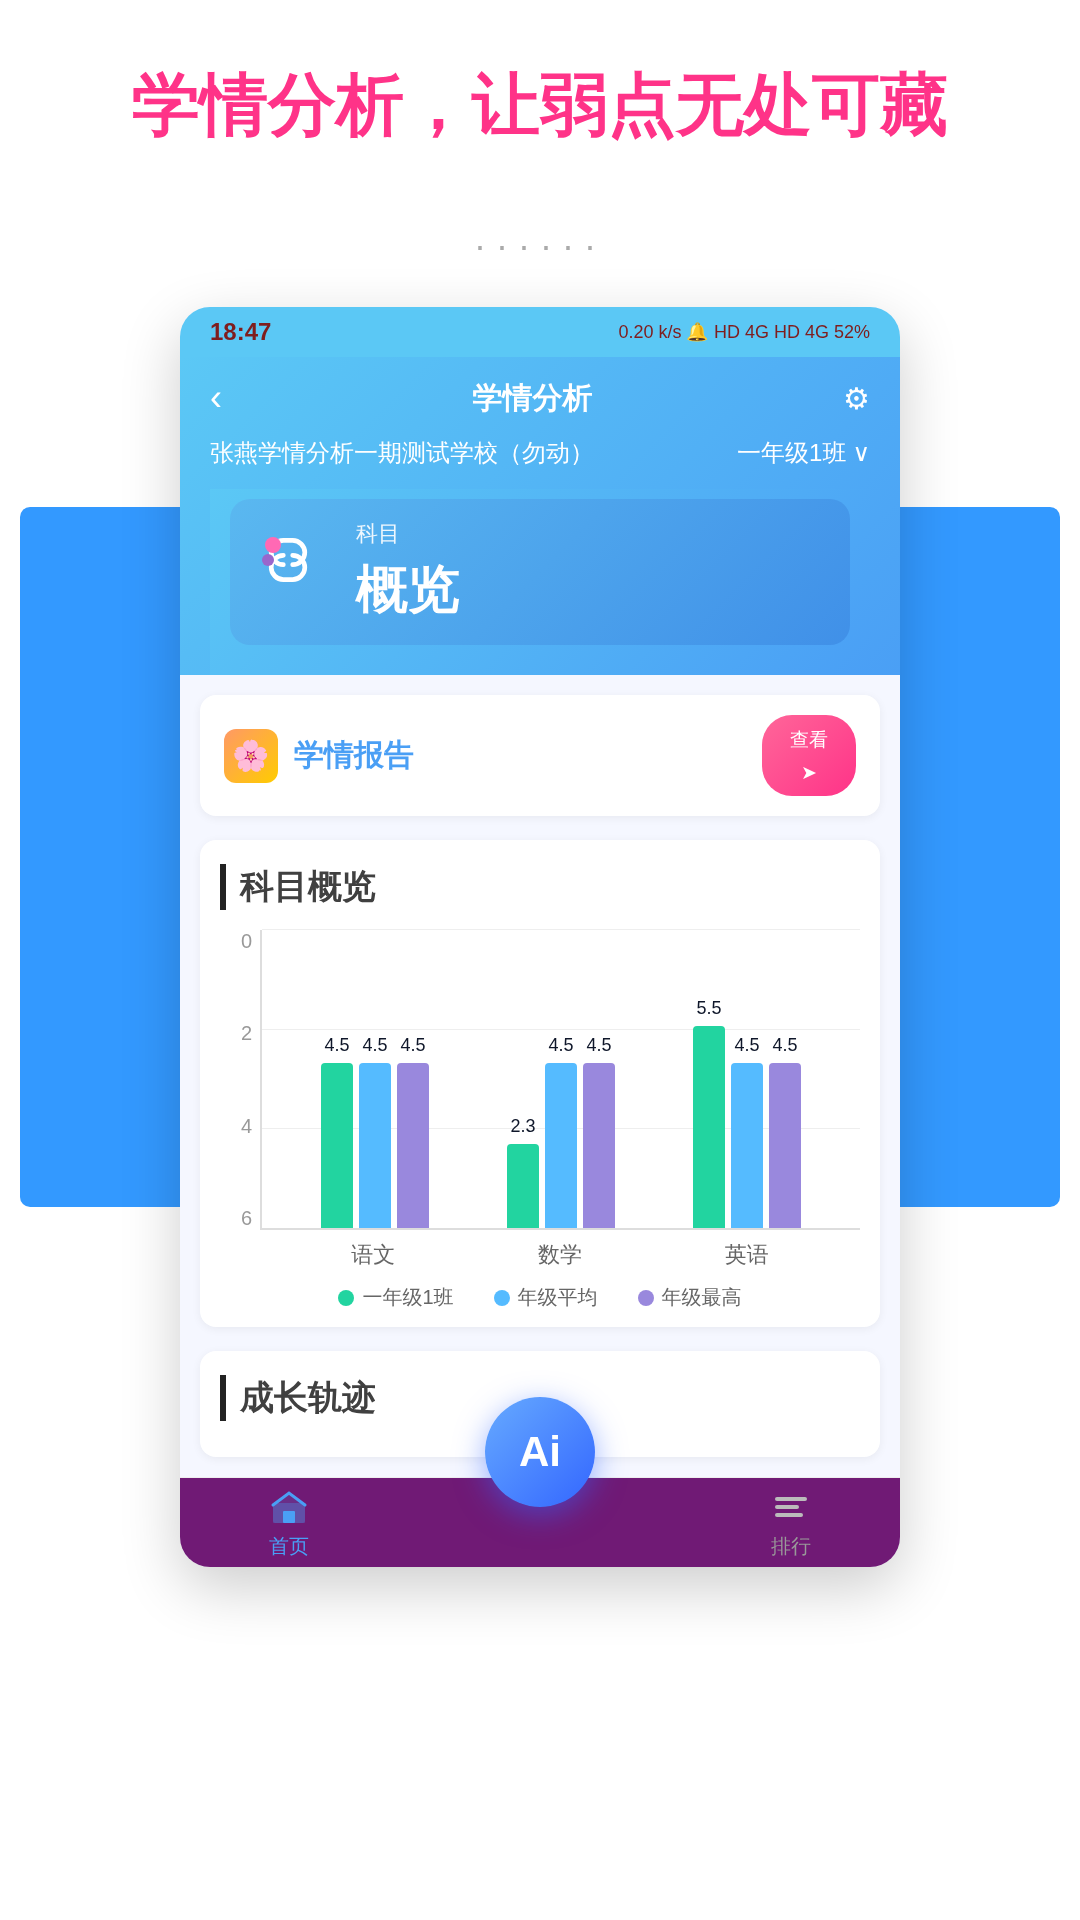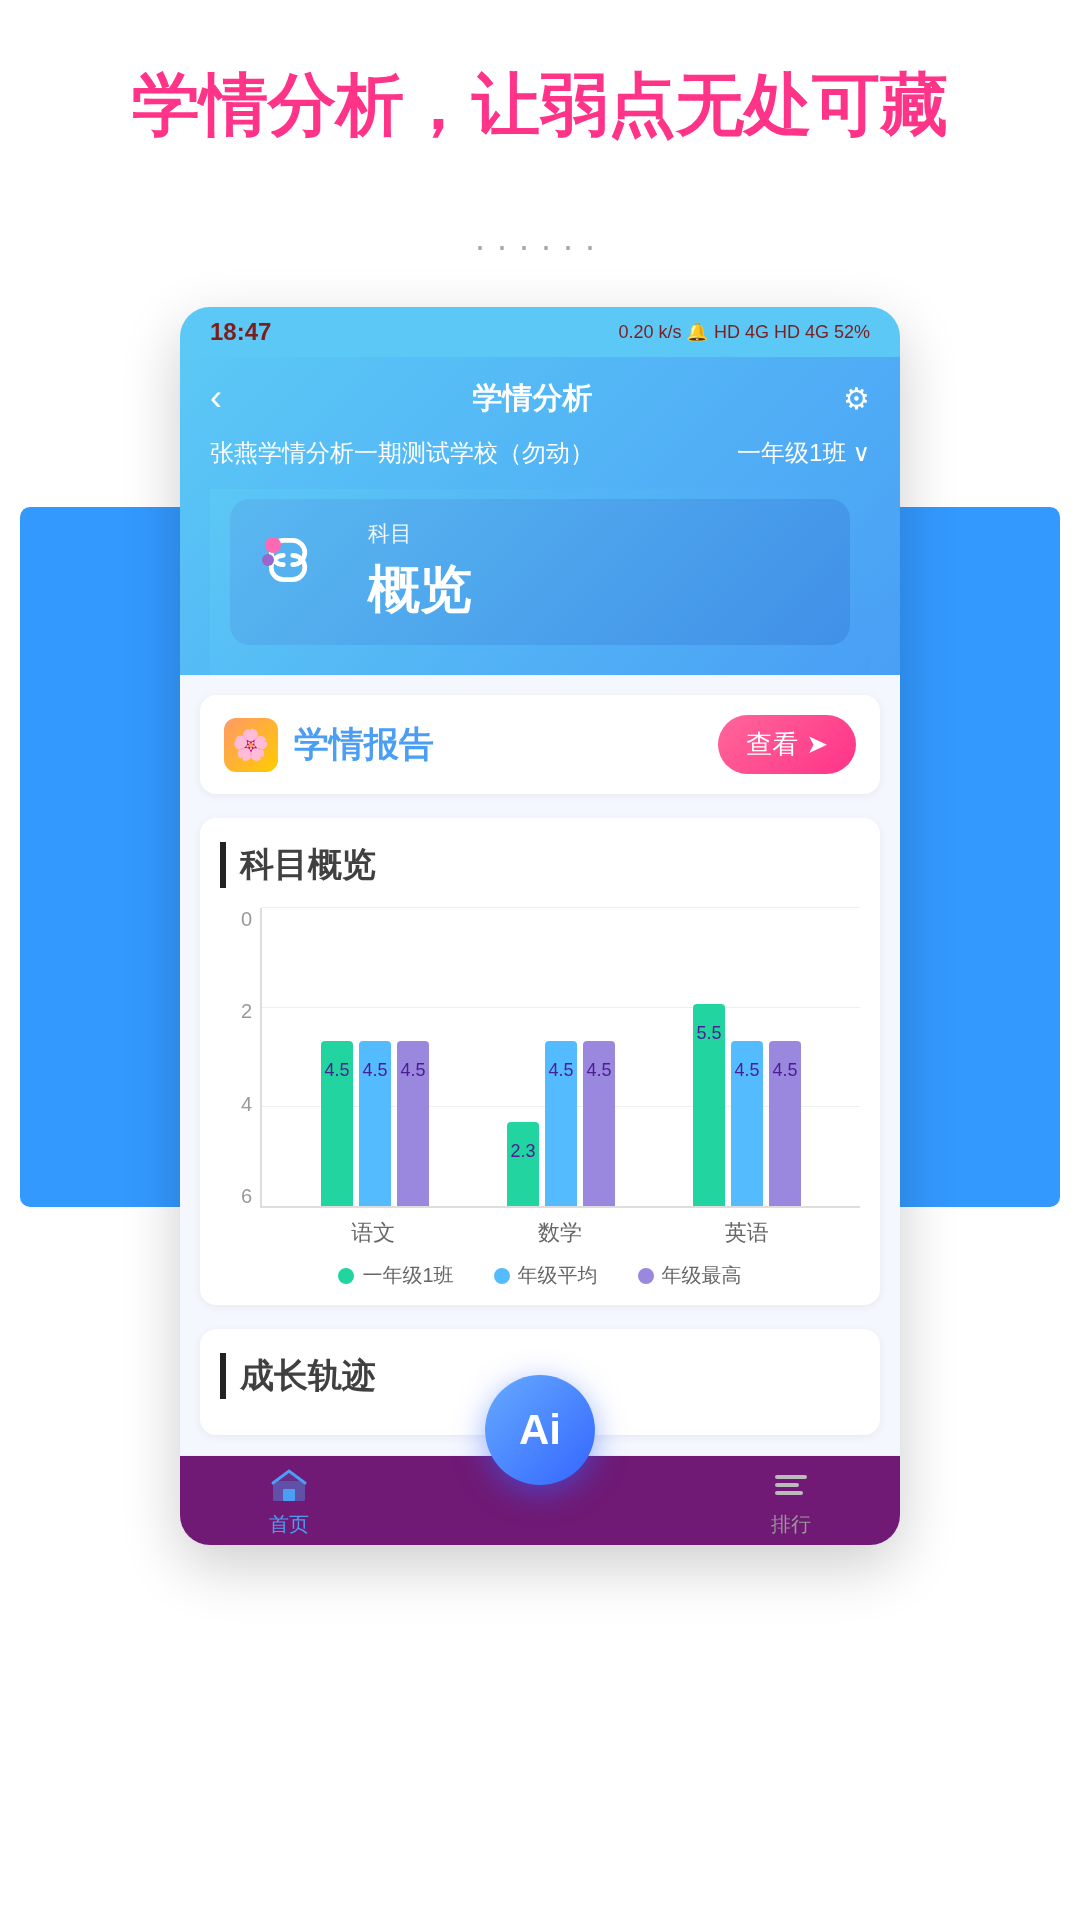--- a/index.html
+++ b/index.html
@@ -137,21 +137,21 @@
     .tab-area {
       background: linear-gradient(135deg, #5bc8f5 0%, #4a9ff5 100%);
       padding: 10px 20px 30px;
     }
     .tab-card {
       background: linear-gradient(135deg, #5ab8f0 0%, #4090e8 100%);
       border-radius: 20px;
       padding: 20px 30px;
       display: flex;
       align-items: center;
-      gap: 28px;
+      gap: 16px;
     }
     .tab-icon-area {
       position: relative;
       width: 80px;
       height: 80px;
     }
     .tab-icon-dot1 {
       width: 16px;
       height: 16px;
       border-radius: 50%;
@@ -206,34 +206,35 @@
       width: 54px;
       height: 54px;
       border-radius: 12px;
       background: linear-gradient(135deg, #ff9966, #ffcc00);
       display: flex;
       align-items: center;
       justify-content: center;
       font-size: 30px;
     }
     .report-title {
-      font-size: 35px;
+      font-size: 30px;
       font-weight: bold;
       color: #4a9ff5;
     }
     .view-btn {
       background: linear-gradient(135deg, #ff6699, #ff3388);
       color: white;
       border-radius: 30px;
       padding: 12px 28px;
-      font-size: 26px;
+      font-size: 19px;
       display: flex;
       align-items: center;
       gap: 8px;
       cursor: pointer;
+      flex-direction: column;
     }
 
     
     .section-title {
       font-size: 34px;
       font-weight: bold;
       color: #404040;
       margin-bottom: 20px;
       border-left: 6px solid #222;
       padding-left: 14px;
@@ -320,23 +321,22 @@
       border-radius: 4px 4px 0 0;
       position: relative;
     }
 
     .bar-label {
       position: absolute;
       top: -28px;
       left: 50%;
       transform: translateX(-50%);
       font-size: 18px;
-      color: #4c1d95;
+      color: #0f172a;
       white-space: nowrap;
-      margin-top: 47px;
     }
 
     .bar-green { background: #22d4a0; }
     .bar-blue { background: #55bbff; }
     .bar-purple { background: #9988dd; }
 
     .chart-x-labels {
       display: flex;
       justify-content: space-around;
       padding: 10px 20px 0;

